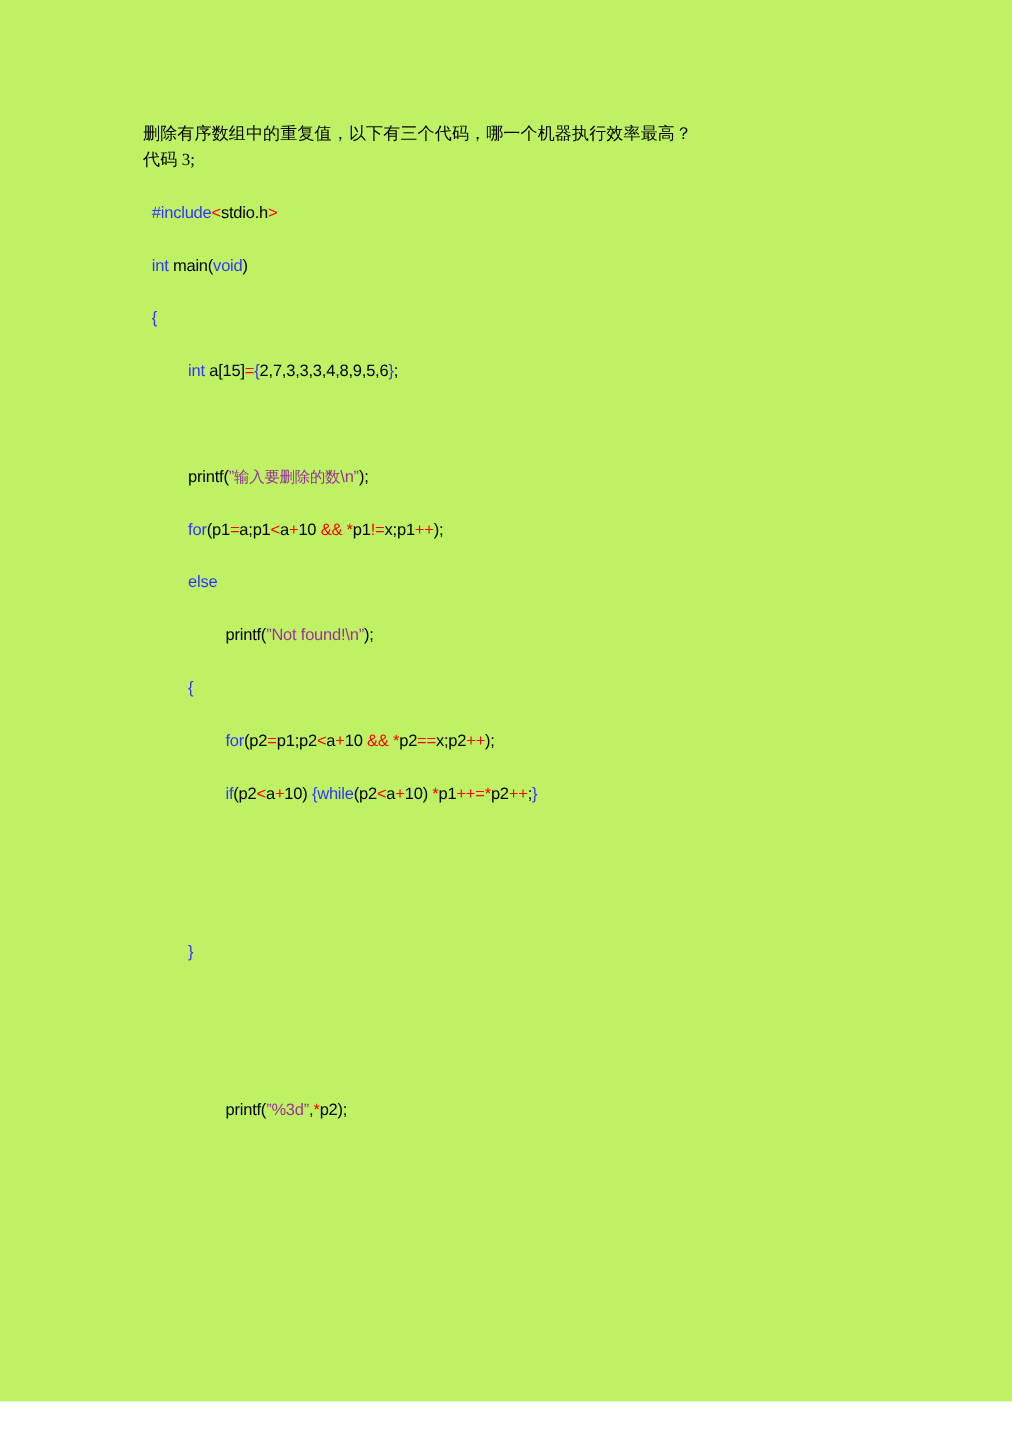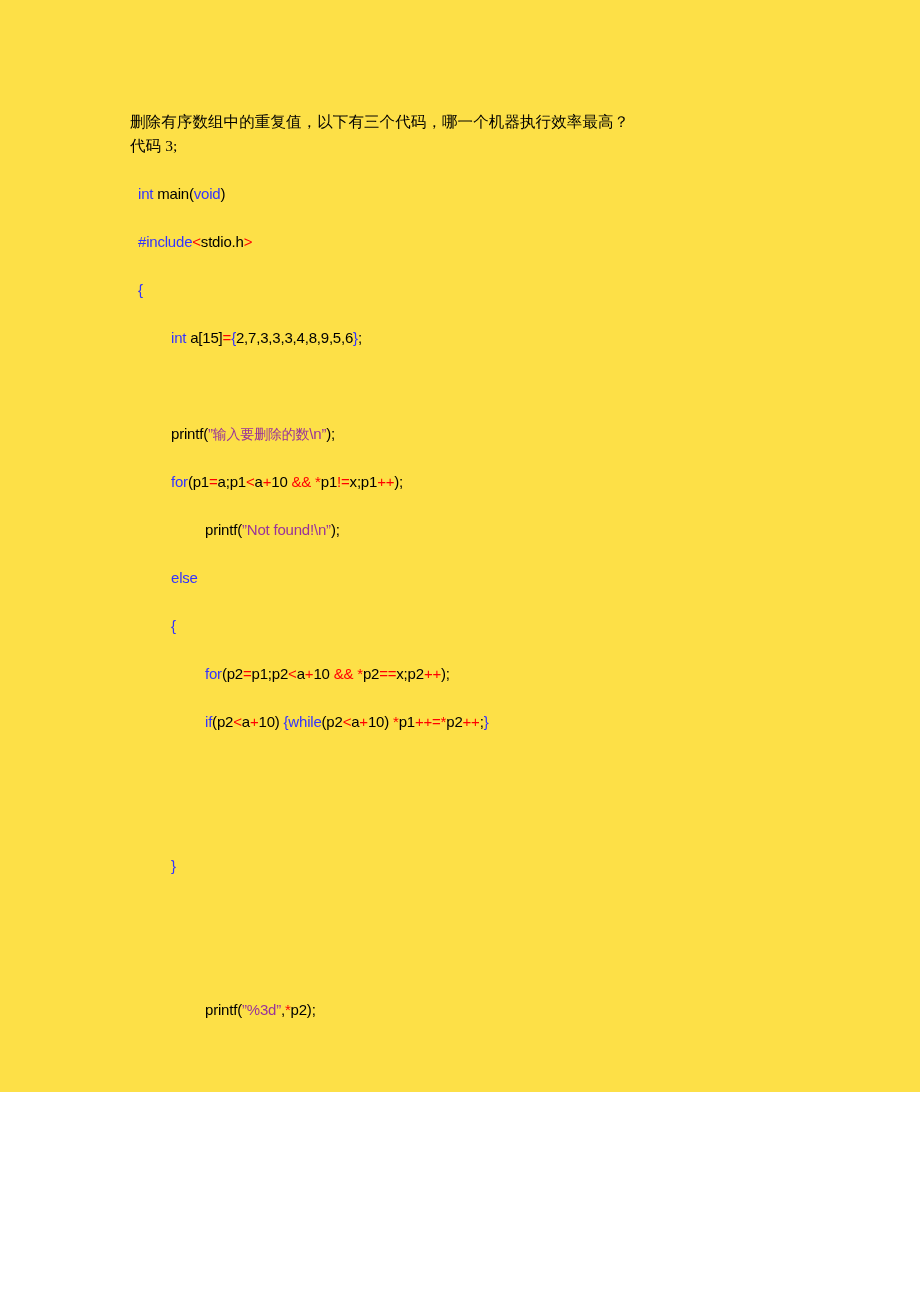--- a/index.html
+++ b/index.html
@@ -11,22 +11,22 @@
   body {
     width: 920px;
     height: 1302px;
     font-family: "Liberation Serif", "DejaVu Serif", serif;
     overflow: hidden;
     position: relative;
   }
   .page {
     position: relative;
     width: 920px;
-    height: 1092px;
-    background: #fde047;
+    height: 1274px;
+    background: #bef264;
   }
   
   .prose {
     position: absolute;
     left: 130px;
     top: 110px;
     width: 700px;
   }
   .prose-line {
     font-family: "Liberation Serif", "DejaVu Serif", serif;
@@ -76,29 +76,29 @@
 <body>
 
 <div class="page">
 
   <div class="prose">
     <div class="prose-line">删除有序数组中的重复值，以下有三个代码，哪一个机器执行效率最高？</div>
     <div class="prose-line">代码 3;</div>
   </div>
 
   <div class="code-block">
+      <div class="code-line ind0"><span class="kw">#include</span><span class="op">&lt;</span><span class="pl">stdio.h</span><span class="op">&gt;</span></div>
       <div class="code-line ind0"><span class="kw">int</span><span class="pl"> main(</span><span class="kw">void</span><span class="pl">)</span></div>
-      <div class="code-line ind0"><span class="kw">#include</span><span class="op">&lt;</span><span class="pl">stdio.h</span><span class="op">&gt;</span></div>
       <div class="code-line ind0"><span class="br">{</span></div>
       <div class="code-line ind1"><span class="kw">int</span><span class="pl"> a[15]</span><span class="op">=</span><span class="br">{</span><span class="pl">2,7,3,3,3,4,8,9,5,6</span><span class="br">}</span><span class="pl">;</span></div>
       <div class="code-line ind0 blank">&nbsp;</div>
       <div class="code-line ind1"><span class="pl">printf(</span><span class="str">”</span><span class="strcn">输入要删除的数</span><span class="str">\n”</span><span class="pl">);</span></div>
       <div class="code-line ind1"><span class="kw">for</span><span class="pl">(p1</span><span class="op">=</span><span class="pl">a;p1</span><span class="op">&lt;</span><span class="pl">a</span><span class="op">+</span><span class="pl">10 </span><span class="op">&amp;&amp;</span><span class="pl"> </span><span class="op">*</span><span class="pl">p1</span><span class="op">!=</span><span class="pl">x;p1</span><span class="op">++</span><span class="pl">);</span></div>
+      <div class="code-line ind1"><span class="kw">else</span></div>
       <div class="code-line ind2"><span class="pl">printf(</span><span class="str">”Not found!\n”</span><span class="pl">);</span></div>
-      <div class="code-line ind1"><span class="kw">else</span></div>
       <div class="code-line ind1"><span class="br">{</span></div>
       <div class="code-line ind2"><span class="kw">for</span><span class="pl">(p2</span><span class="op">=</span><span class="pl">p1;p2</span><span class="op">&lt;</span><span class="pl">a</span><span class="op">+</span><span class="pl">10 </span><span class="op">&amp;&amp;</span><span class="pl"> </span><span class="op">*</span><span class="pl">p2</span><span class="op">==</span><span class="pl">x;p2</span><span class="op">++</span><span class="pl">);</span></div>
       <div class="code-line ind2"><span class="kw">if</span><span class="pl">(p2</span><span class="op">&lt;</span><span class="pl">a</span><span class="op">+</span><span class="pl">10) </span><span class="br">{</span><span class="kw">while</span><span class="pl">(p2</span><span class="op">&lt;</span><span class="pl">a</span><span class="op">+</span><span class="pl">10) </span><span class="op">*</span><span class="pl">p1</span><span class="op">++=</span><span class="op">*</span><span class="pl">p2</span><span class="op">++</span><span class="pl">;</span><span class="br">}</span></div>
       <div class="code-line ind0 blank">&nbsp;</div>
       <div class="code-line ind0 blank">&nbsp;</div>
       <div class="code-line ind1"><span class="br">}</span></div>
       <div class="code-line ind0 blank">&nbsp;</div>
       <div class="code-line ind0 blank">&nbsp;</div>
       <div class="code-line ind2"><span class="pl">printf(</span><span class="str">”%3d”</span><span class="pl">,</span><span class="op">*</span><span class="pl">p2);</span></div>
     </div>

